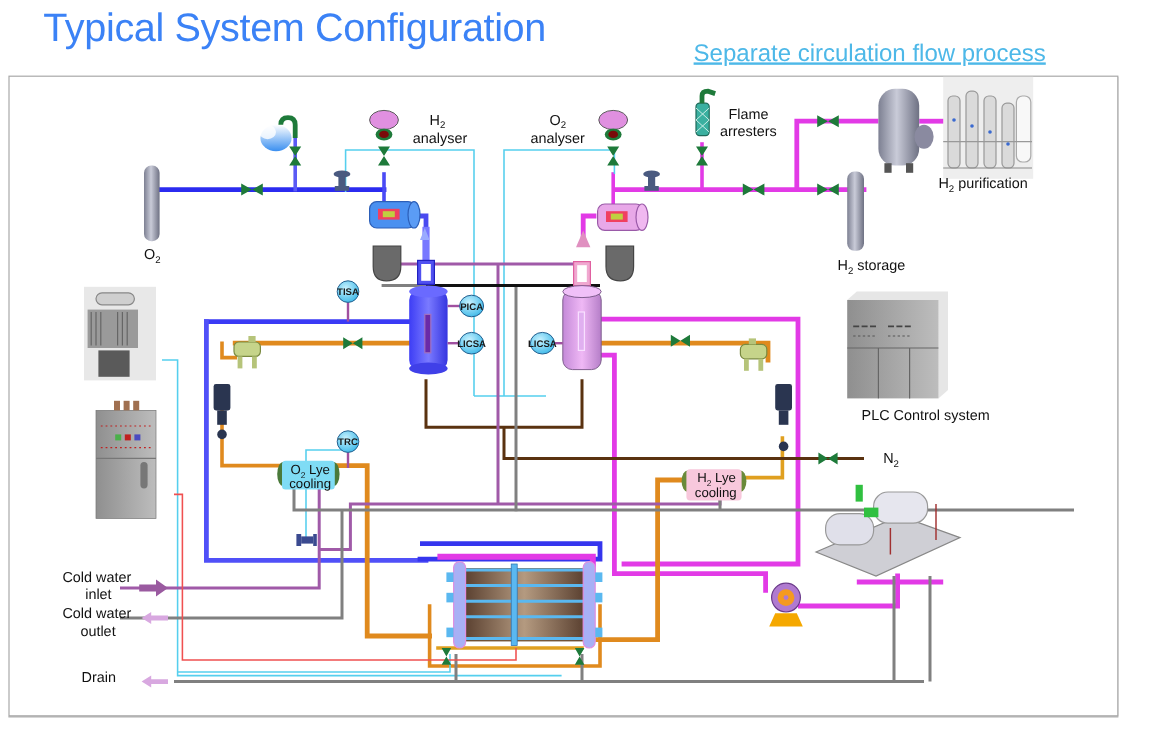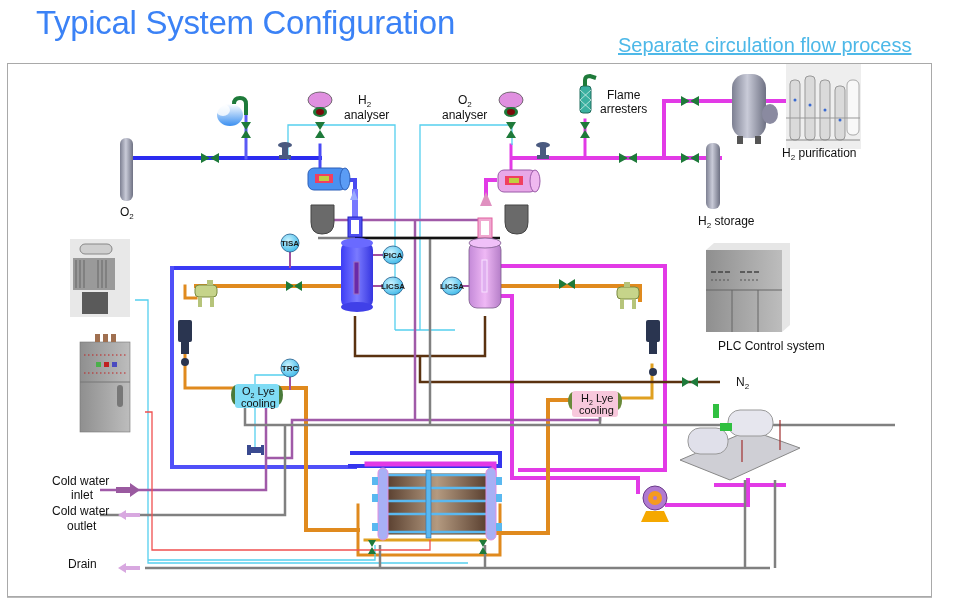--- a/index.html
+++ b/index.html
@@ -1,18 +1,18 @@
 <!DOCTYPE html>
 <html><head>
 <meta charset="utf-8">
 <style>
   html, body { margin:0; padding:0; background:#ffffff; }
   body { width:960px; height:616px; position:relative; overflow:hidden; font-family:"Liberation Sans", sans-serif; }
   .title { position:absolute; left:36px; top:4px; font-size:33px; color:#3b82f6; letter-spacing:-0.3px; font-family:"Liberation Sans", sans-serif; }
-  .subtitle { position:absolute; left:578px; top:34px; font-size:20px; color:#4db8e8; text-decoration:underline; font-family:"Liberation Sans", sans-serif; cursor:pointer;margin-left:40px; }
+  .subtitle { position:absolute; left:578px; top:34px; font-size:20px; color:#4db8e8; text-decoration:underline; font-family:"Liberation Sans", sans-serif; cursor:pointer; }
   .frame { position:absolute; left:7px; top:63px; width:923px; height:532px; border:1px solid #a9a9a9; box-shadow:0 1px 0 #bbb; }
   svg { position:absolute; left:0; top:0; }
   .lbl { font-family:"Liberation Sans", sans-serif; font-size:12px; fill:#111; }
   .inst { font-family:"Liberation Sans", sans-serif; font-size:8px; fill:#1a1a1a; font-weight:bold; }
   .small { font-family:"Liberation Sans", sans-serif; font-size:11px; fill:#111; }
 </style>
 </head>
 <body>
 
 <div class="title">Typical System Configuration</div>

